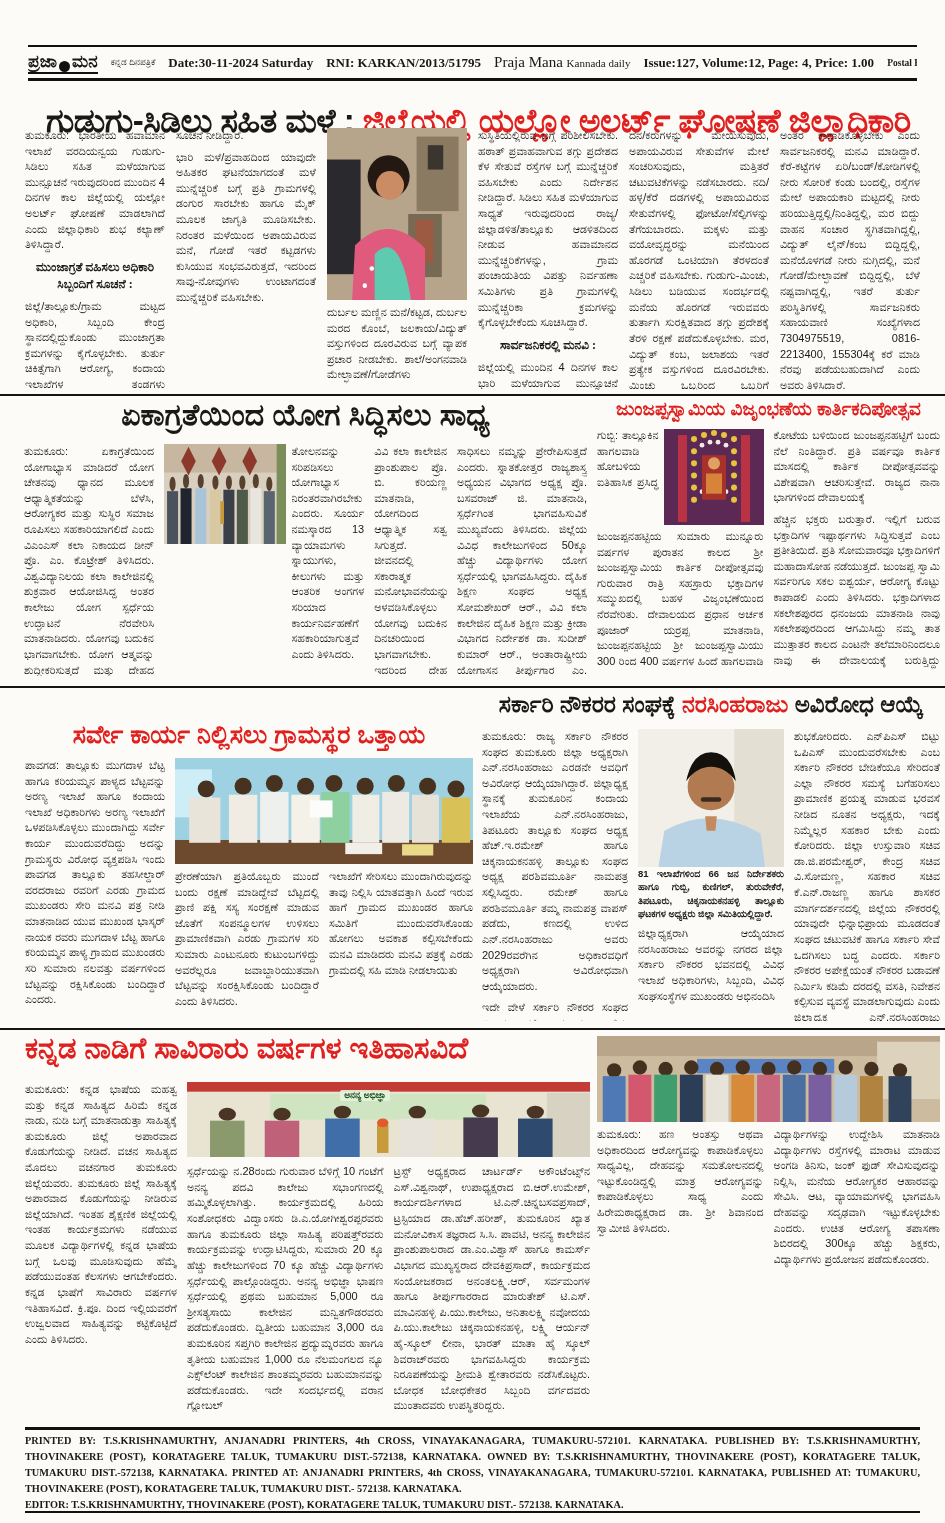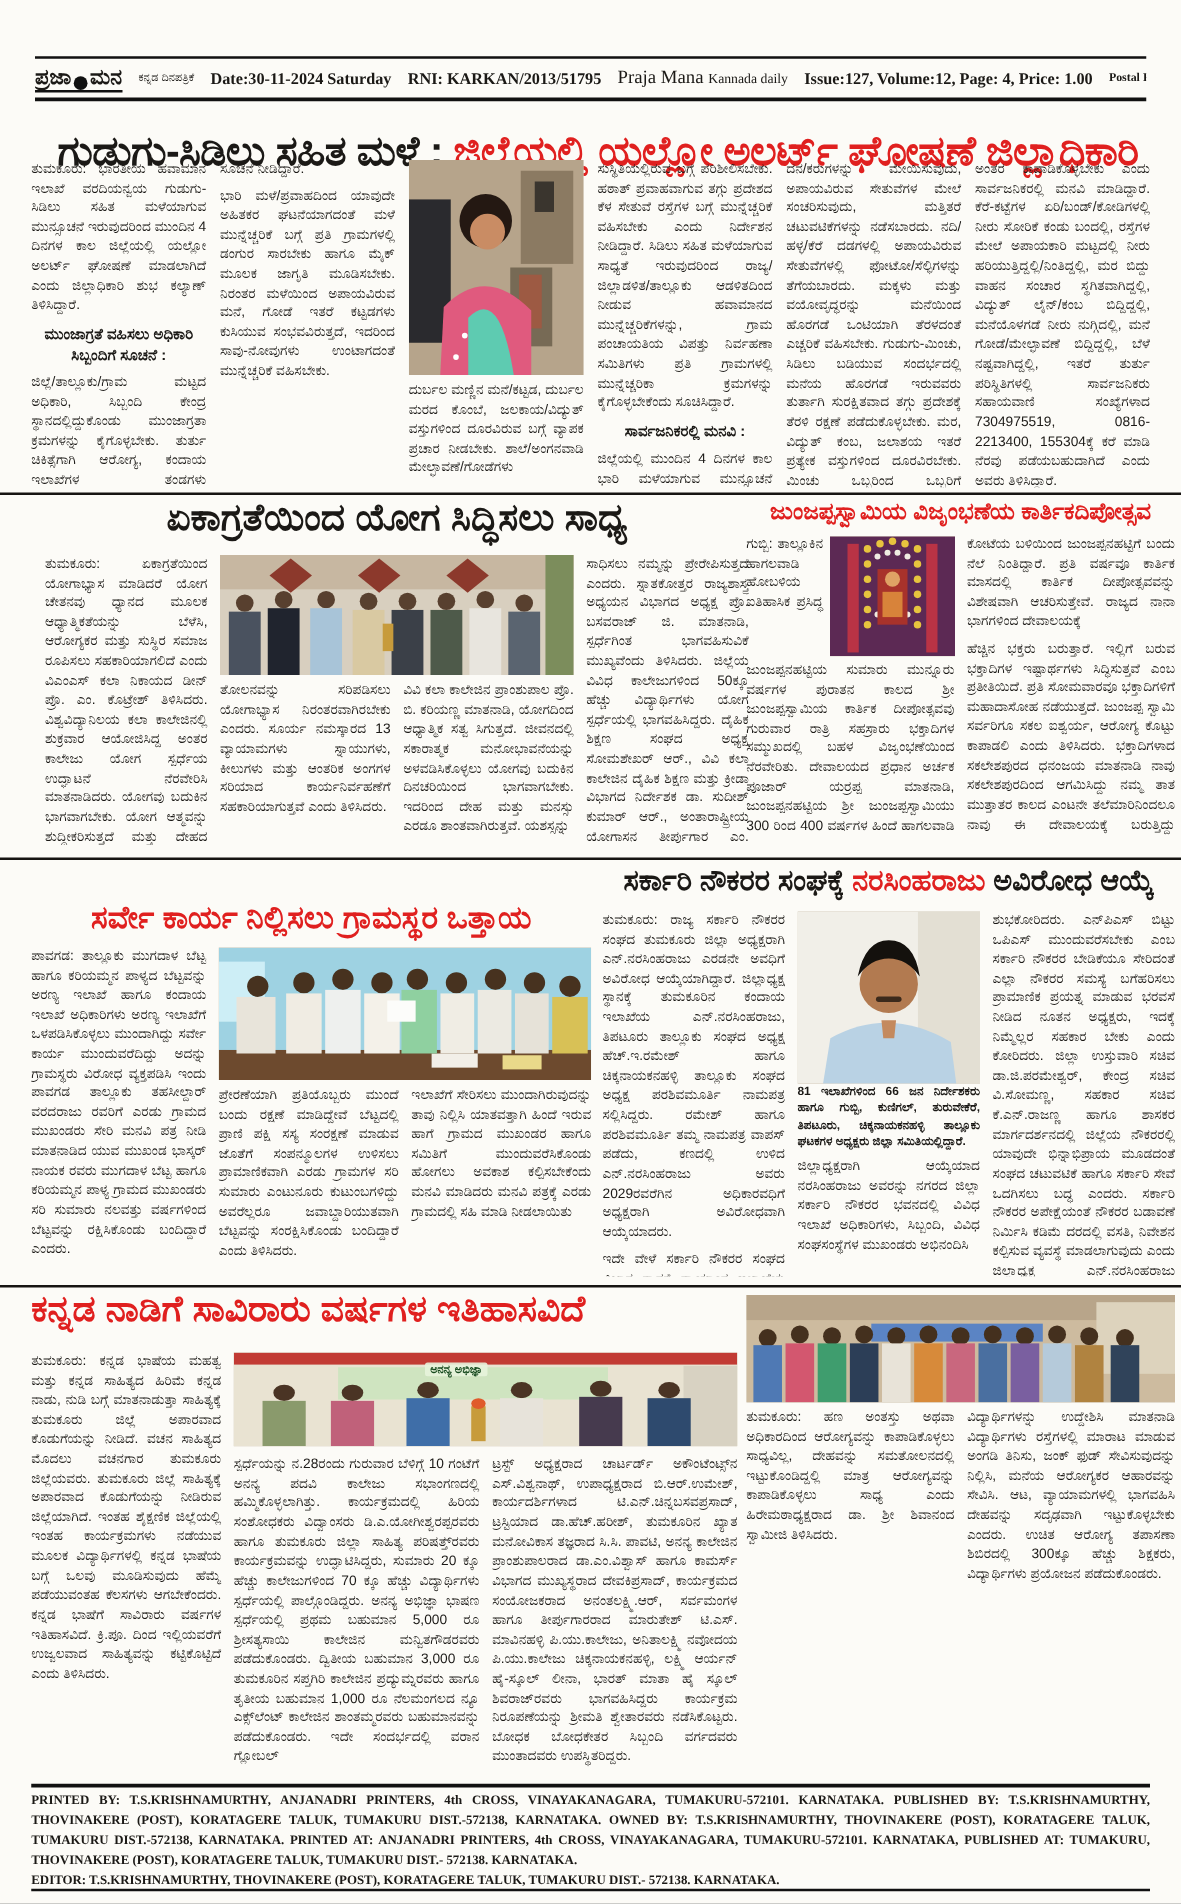--- a/index.html
+++ b/index.html
@@ -17,34 +17,34 @@
   .mh-title small{font-size:11px;}
   .mh-small{font-family:"Liberation Serif",serif;font-weight:bold;font-size:9.5px;white-space:nowrap;}
   
   .lead-head{position:absolute;top:86px;left:30px;width:888px;height:44px;margin:16px;
              font-size:33px;font-weight:800;white-space:nowrap;overflow:hidden;letter-spacing:-.5px;}
   .red{color:#e0201f;}
   h2{margin:0;font-weight:800;overflow:hidden;}
   
   .col{font-size:11px;line-height:1.42;text-align:justify;overflow:hidden;}
   .col p{margin:0 0 6px 0;}
-  .subhead{font-weight:bold;text-align:center;font-size:12px;margin:4px 0;}
+  .subhead{font-weight:bold;text-align:center;font-size:12px;margin:4px 0;font-family:Liberation Serif, serif;}
   .rule{position:absolute;left:0;width:945px;height:2px;background:#161412;}
   .photo{position:relative;overflow:hidden;background:#cfc6b5;}
   .photo svg{display:block;width:100%;height:100%;}
   section{position:absolute;overflow:hidden;}
   
   .lead-body{top:128px;left:25px;width:895px;height:262px;display:flex;gap:11px;}
   .lead-body .col{flex:1;}
   
-  .yoga{top:398px;left:36px;width:563px;height:286px;}
+  .yoga{top:398px;left:24px;width:563px;height:286px;}
   .yoga h2{font-size:30px;text-align:center;white-space:nowrap;height:46px;}
   .yoga .body{display:flex;gap:10px;height:232px;}
   .ycol{width:130px;}
-  .ymid{width:283px;display:flex;flex-direction:column;gap:5px;}
+  .ymid{width:283px;display:flex;gap:5px;}
   .ymid .cols{display:flex;gap:10px;flex:1;}
   .ymid .cols .col{flex:1;}
   
   .junj{top:398px;left:597px;width:343px;height:286px;}
   .junj h2{font-size:18.5px;color:#e0201f;text-align:center;white-space:nowrap;height:30px;}
   .junj .body{columns:2;column-gap:10px;height:250px;font-size:11px;line-height:1.42;text-align:justify;overflow:hidden;}
   .junj .body p{margin:0 0 6px 0;}
   .junj-photo{float:right;width:100px;height:96px;margin:1px 0 4px 5px;}
   
   .survey{top:720px;left:25px;width:448px;height:334px;}

